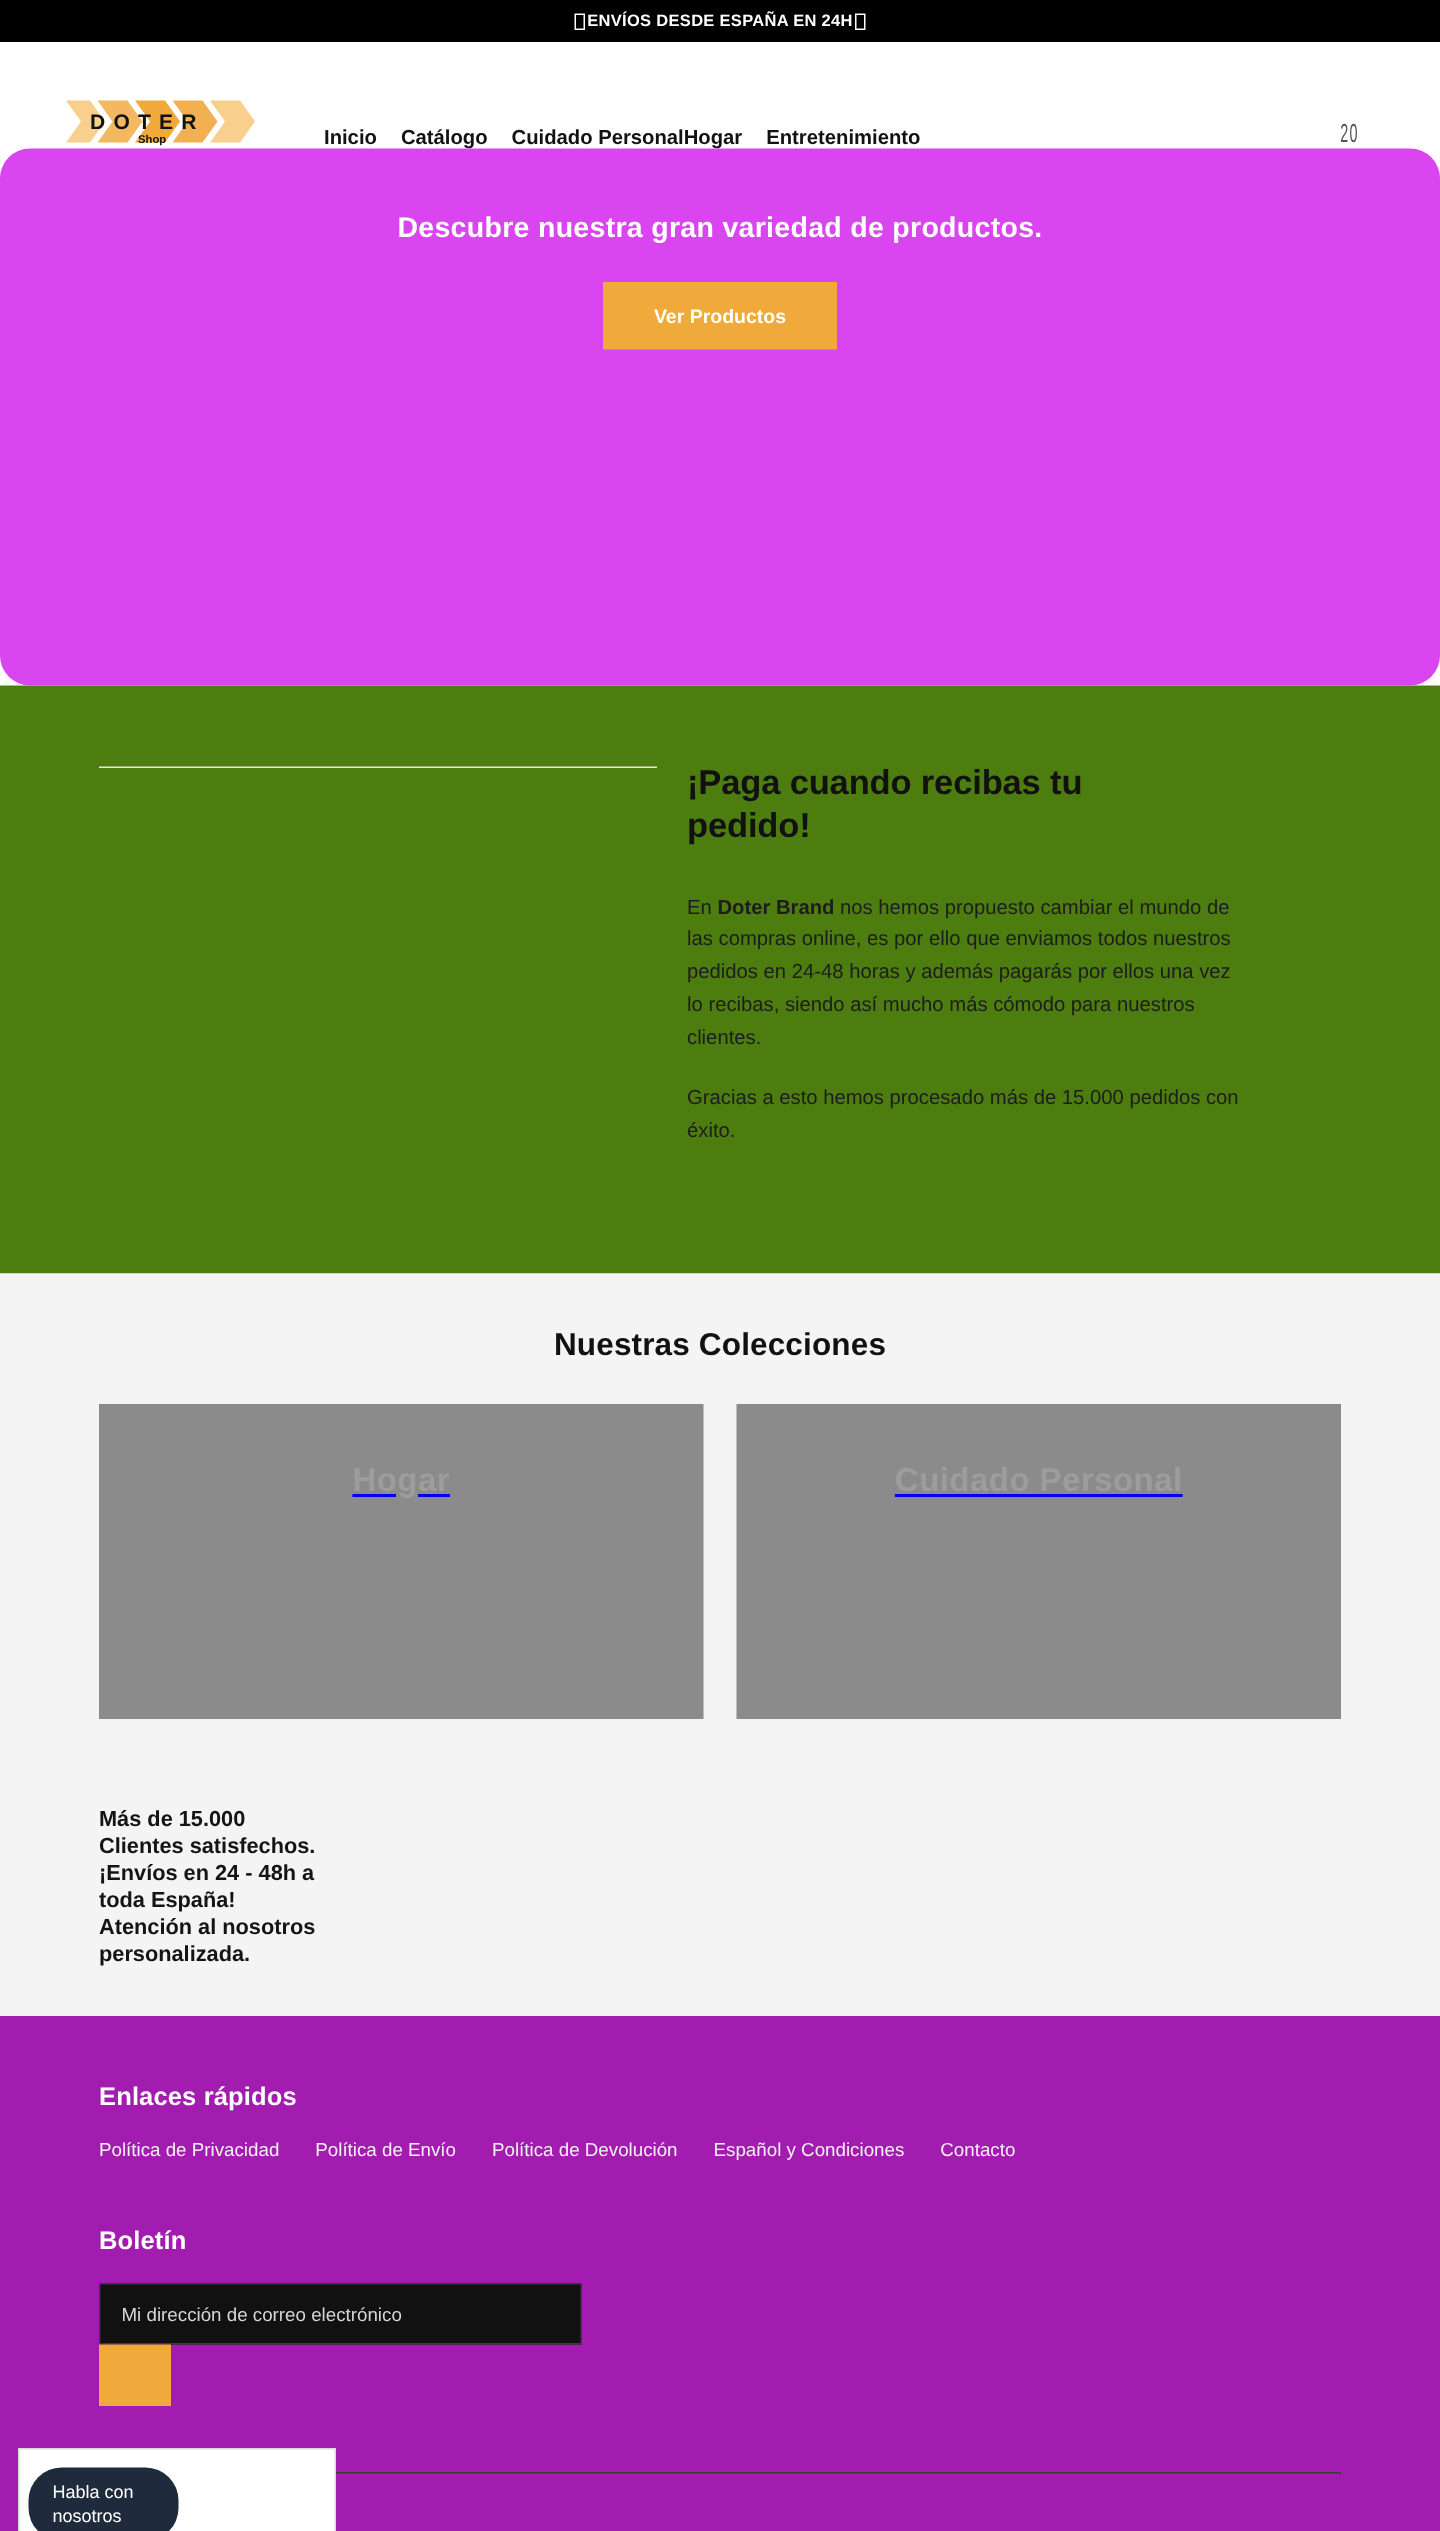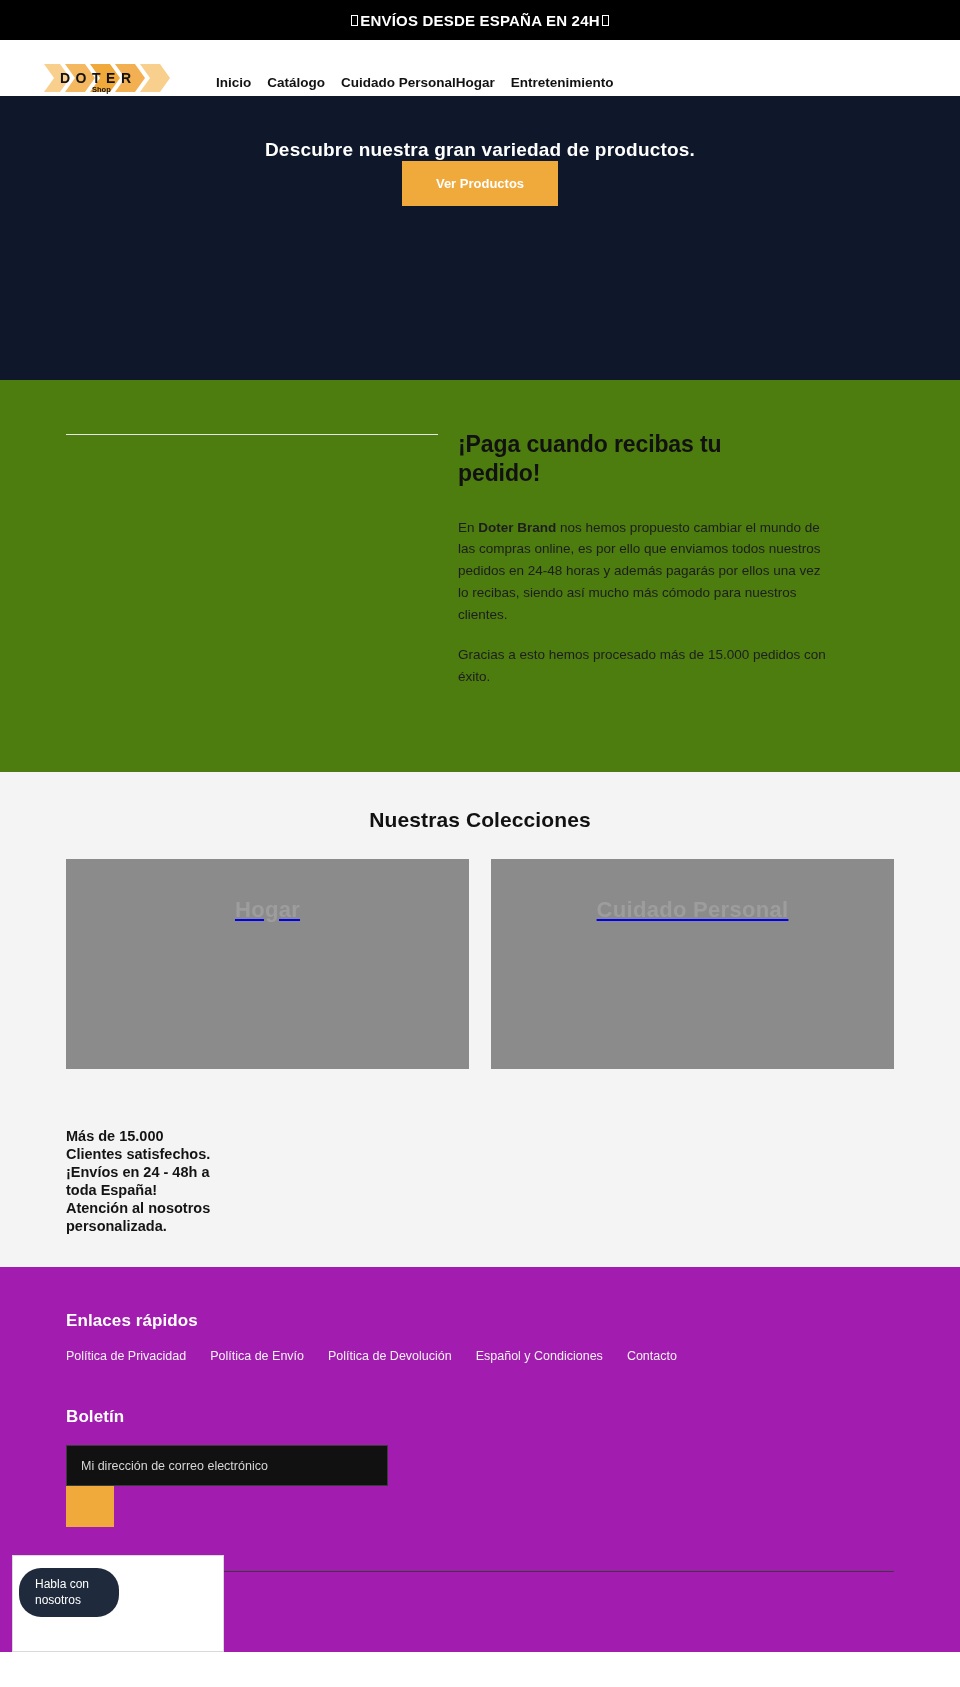--- a/index.html
+++ b/index.html
@@ -9,44 +9,44 @@
     width: 960px;
     background: #ffffff;
     font-family: "Liberation Sans", sans-serif;
     color: #1a1a1a;
   }
 
   .page { width: 960px; position: relative; overflow: hidden; }
 
   
   .announce {
-    height: 40px;
+    height: 28px;
     background: #000000;
     color: #ffffff;
     display: flex;
     align-items: center;
     justify-content: center;
-    font-size: 15px;
+    font-size: 11px;
     font-weight: bold;
     letter-spacing: .2px;
   }
   .announce .box-glyph {
     display: inline-block;
     width: 7px; height: 11px;
     border: 1px solid #ffffff;
     margin: 0 2px;
     vertical-align: -1px;
   }
 
   
   .header {
-    height: 56px;
+    height: 71px;
     background: #ffffff;
     display: flex;
-    align-items: center;
+    align-items: flex-end;
     padding: 0;
     position: relative;
   }
   .logo-wrap {
     width: 128px; height: 36px;
     margin-left: 44px; margin-top: 20px;
     position: relative;
     flex: none;
   }
   .logo-svg { display: block; width: 128px; height: 36px; }
@@ -80,37 +80,39 @@
   .cart-count {
     font-size: 12px;
     color: #555;
     letter-spacing: 1px;
     display: inline-block;
     transform: scaleY(1.45) scaleX(.8);
   }
 
   
   .hero {
-    height: 284px;
-    background: #0f172a;
-    position: relative;
+    height: 358px;
+    background: #d946ef;
+    position: relative;
+    border-radius: 20px;
   }
   .hero-inner {
     position: absolute;
     left: 0; right: 0; top: 43px;
     text-align: center;
   }
   .hero-title {
     color: #ffffff;
     font-size: 19px;
     font-weight: bold;
     letter-spacing: .2px;
   }
   .hero-btn {
     display: inline-block;
+    margin-top: 24px;
     background: #f0a93b;
     color: #ffffff;
     border: none;
     font-family: inherit;
     font-size: 13px;
     font-weight: bold;
     padding: 16px 34px;
     cursor: pointer;
     line-height: 1;
   }

